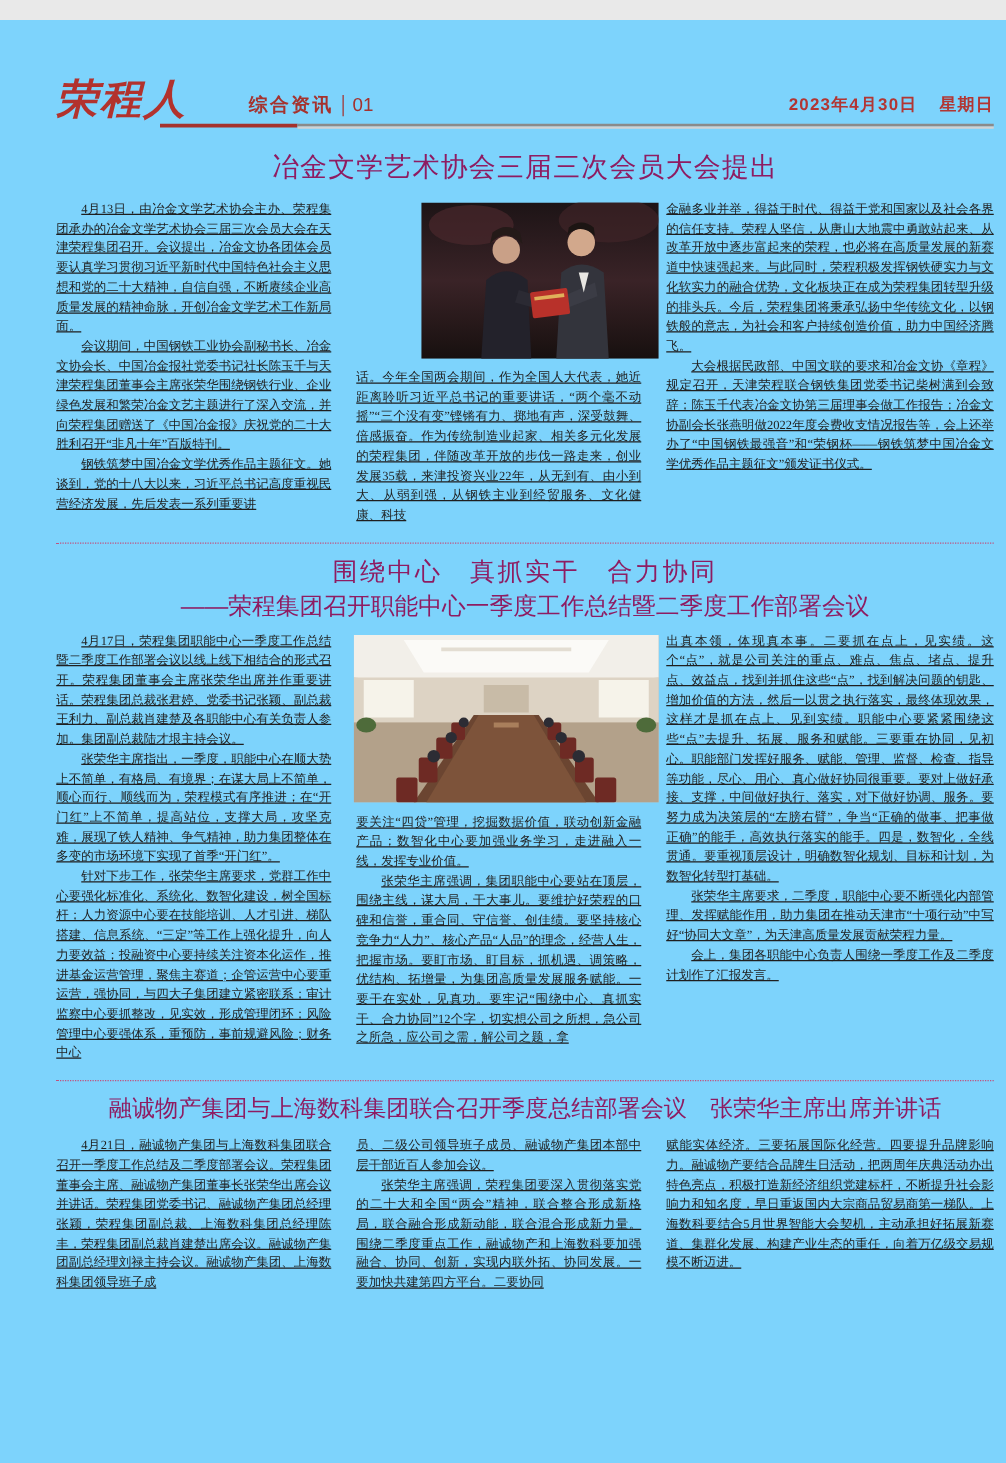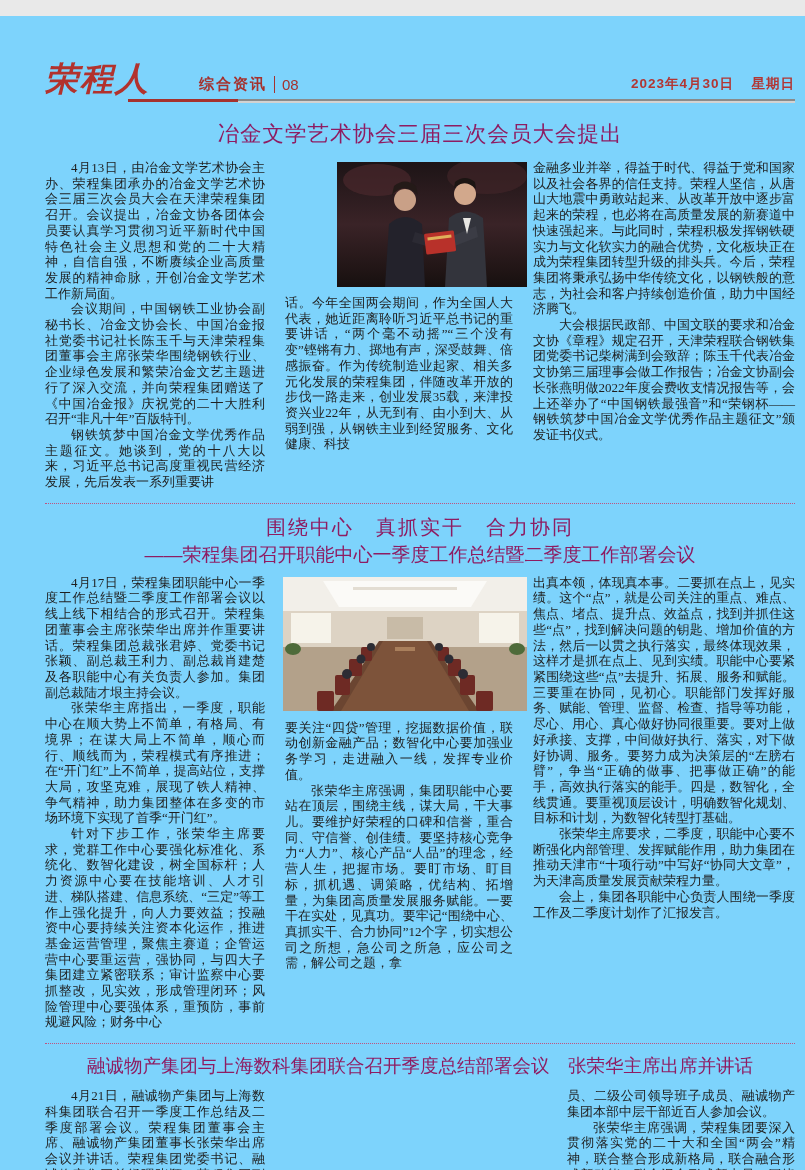--- a/index.html
+++ b/index.html
@@ -30,22 +30,22 @@
   .a1-title{margin-top:16px;font-size:21.5px;line-height:29px;letter-spacing:1px;}
   .a2-title-l1{margin-top:2px;font-size:20px;line-height:28px;letter-spacing:2px;}
   .a2-title-l2{font-size:19px;line-height:27px;}
   .a3-title{font-size:18.5px;line-height:26px;margin-bottom:9px;}
 
   
   .a-cols{display:flex;justify-content:space-between;}
   .c1{width:220px;}
   .c2{width:228px;}
   .c3{width:262px;}
-  .a-cols p{font-size:13px;line-height:15.7px;text-align:justify;color:#1f1f1f;
-            margin:0;text-indent:2em;}
+  .a-cols p{font-size:10px;line-height:15.7px;text-align:justify;color:#1f1f1f;
+            margin:0;text-indent:2em;text-decoration:underline;}
   .a-cols p.cont{text-indent:0;}
 
   .rule-dotted{border:none;border-top:1.6px dotted #c0537f;margin:13px 0 9px 0;}
 
   .photo1{display:block;width:190px;height:125px;margin:2px -14px 8px auto;}
   .photo2{display:block;width:244px;height:134px;margin:2px -12px 9px -2px;}
 
   .a1-cols{margin-top:11px;}
   .a2-cols{margin-top:7px;gap:16px;}
 </style>
@@ -54,21 +54,21 @@
 
 <div class="page">
   <div class="content">
 
     <div class="hdr">
       <div class="hdr-left">
         <div class="masthead">荣程人</div>
         <div class="section-wrap">
           <span class="section-label">综合资讯</span>
           <span class="section-divider"></span>
-          <span class="page-number">08</span>
+          <span class="page-number">01</span>
         </div>
       </div>
       <div class="hdr-date">
         <span>2023年4月30日</span>
         <span style="display:inline-block;width:8px;"></span>
         <span>星期日</span>
       </div>
     </div>
     <div class="hdr-rule">
       <span class="red-seg"></span>
@@ -195,17 +195,20 @@
       <h1 class="t1 a3-title">融诚物产集团与上海数科集团联合召开季度总结部署会议　张荣华主席出席并讲话</h1>
 
       <div class="a-cols">
         <div class="c1">
           <p>4月21日，融诚物产集团与上海数科集团联合召开一季度工作总结及二季度部署会议。荣程集团董事会主席、融诚物产集团董事长张荣华出席会议并讲话。荣程集团党委书记、融诚物产集团总经理张颖，荣程集团副总裁、上海数科集团总经理陈丰，荣程集团副总裁肖建楚出席会议。融诚物产集团副总经理刘禄主持会议。融诚物产集团、上海数科集团领导班子成</p>
         </div>
         <div class="c2">
           <p class="cont">员、二级公司领导班子成员、融诚物产集团本部中层干部近百人参加会议。</p>
           <p>张荣华主席强调，荣程集团要深入贯彻落实党的二十大和全国“两会”精神，联合整合形成新格局，联合融合形成新动能，联合混合形成新力量。围绕二季度重点工作，融诚物产和上海数科要加强融合、协同、创新，实现内联外拓、协同发展。一要加快共建第四方平台。二要协同</p>
         </div>
+        <div class="c3">
+          <p class="cont">赋能实体经济。三要拓展国际化经营。四要提升品牌影响力。融诚物产要结合品牌生日活动，把两周年庆典活动办出特色亮点，积极打造新经济组织党建标杆，不断提升社会影响力和知名度，早日重返国内大宗商品贸易商第一梯队。上海数科要结合5月世界智能大会契机，主动承担好拓展新赛道、集群化发展、构建产业生态的重任，向着万亿级交易规模不断迈进。</p>
+        </div>
       </div>
     </div>
 
   </div>
 </div>
 
 </body></html>

